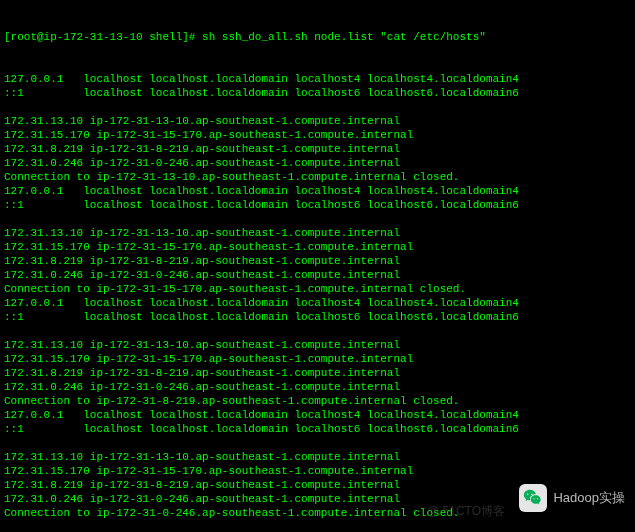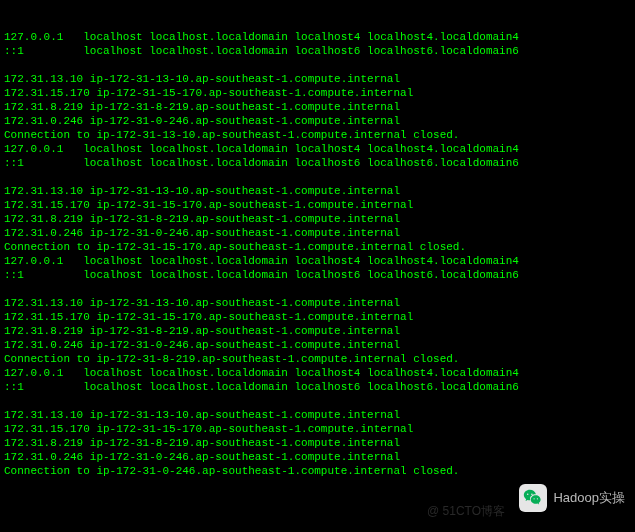--- a/index.html
+++ b/index.html
@@ -63,20 +63,21 @@
       color: #444444;
       font-size: 12px;
       font-family: sans-serif;
       opacity: 0.6;
     }
   </style>
 </head>
 <body>
 
 <div class="terminal">
+  <span class="line">[root@ip-172-31-13-10 shell]# sh ssh_do_all.sh node.list "cat /etc/hosts"</span>
   <div id="output-lines"><span class="line">127.0.0.1   localhost localhost.localdomain localhost4 localhost4.localdomain4</span><span class="line">::1         localhost localhost.localdomain localhost6 localhost6.localdomain6</span><span class="line">&nbsp;</span><span class="line">172.31.13.10 ip-172-31-13-10.ap-southeast-1.compute.internal</span><span class="line">172.31.15.170 ip-172-31-15-170.ap-southeast-1.compute.internal</span><span class="line">172.31.8.219 ip-172-31-8-219.ap-southeast-1.compute.internal</span><span class="line">172.31.0.246 ip-172-31-0-246.ap-southeast-1.compute.internal</span><span class="line">Connection to ip-172-31-13-10.ap-southeast-1.compute.internal closed.</span><span class="line">127.0.0.1   localhost localhost.localdomain localhost4 localhost4.localdomain4</span><span class="line">::1         localhost localhost.localdomain localhost6 localhost6.localdomain6</span><span class="line">&nbsp;</span><span class="line">172.31.13.10 ip-172-31-13-10.ap-southeast-1.compute.internal</span><span class="line">172.31.15.170 ip-172-31-15-170.ap-southeast-1.compute.internal</span><span class="line">172.31.8.219 ip-172-31-8-219.ap-southeast-1.compute.internal</span><span class="line">172.31.0.246 ip-172-31-0-246.ap-southeast-1.compute.internal</span><span class="line">Connection to ip-172-31-15-170.ap-southeast-1.compute.internal closed.</span><span class="line">127.0.0.1   localhost localhost.localdomain localhost4 localhost4.localdomain4</span><span class="line">::1         localhost localhost.localdomain localhost6 localhost6.localdomain6</span><span class="line">&nbsp;</span><span class="line">172.31.13.10 ip-172-31-13-10.ap-southeast-1.compute.internal</span><span class="line">172.31.15.170 ip-172-31-15-170.ap-southeast-1.compute.internal</span><span class="line">172.31.8.219 ip-172-31-8-219.ap-southeast-1.compute.internal</span><span class="line">172.31.0.246 ip-172-31-0-246.ap-southeast-1.compute.internal</span><span class="line">Connection to ip-172-31-8-219.ap-southeast-1.compute.internal closed.</span><span class="line">127.0.0.1   localhost localhost.localdomain localhost4 localhost4.localdomain4</span><span class="line">::1         localhost localhost.localdomain localhost6 localhost6.localdomain6</span><span class="line">&nbsp;</span><span class="line">172.31.13.10 ip-172-31-13-10.ap-southeast-1.compute.internal</span><span class="line">172.31.15.170 ip-172-31-15-170.ap-southeast-1.compute.internal</span><span class="line">172.31.8.219 ip-172-31-8-219.ap-southeast-1.compute.internal</span><span class="line">172.31.0.246 ip-172-31-0-246.ap-southeast-1.compute.internal</span><span class="line">Connection to ip-172-31-0-246.ap-southeast-1.compute.internal closed.</span></div>
 </div>
 
 <div class="faded-text">@ 51CTO博客</div>
 
 <div class="watermark">
   <div class="wechat-icon">
     <svg class="wechat-svg" viewBox="0 0 24 24">
       <path fill="#07C160" d="M8.5 3C4.9 3 2 5.6 2 8.8c0 1.8 1 3.4 2.5 4.5l-.6 1.9 2.2-1.1c.8.2 1.6.3 2.4.3h.4c-.1-.4-.2-.9-.2-1.3 0-2.8 2.7-5.1 6-5.1h.5C14.6 5 11.8 3 8.5 3zm-2.3 4c.5 0 .9.4.9.9s-.4.9-.9.9-.9-.4-.9-.9.4-.9.9-.9zm4.6 0c.5 0 .9.4.9.9s-.4.9-.9.9-.9-.4-.9-.9.4-.9.9-.9z"></path>
       <path fill="#07C160" d="M15 9c-3 0-5.5 2.1-5.5 4.7s2.5 4.7 5.5 4.7c.6 0 1.3-.1 1.9-.3l1.8.9-.5-1.6c1.3-.9 2.1-2.2 2.1-3.7C20.3 11.1 18 9 15 9zm-1.8 3.2c.4 0 .7.3.7.7s-.3.7-.7.7-.7-.3-.7-.7.3-.7.7-.7zm3.6 0c.4 0 .7.3.7.7s-.3.7-.7.7-.7-.3-.7-.7.3-.7.7-.7z"></path>

